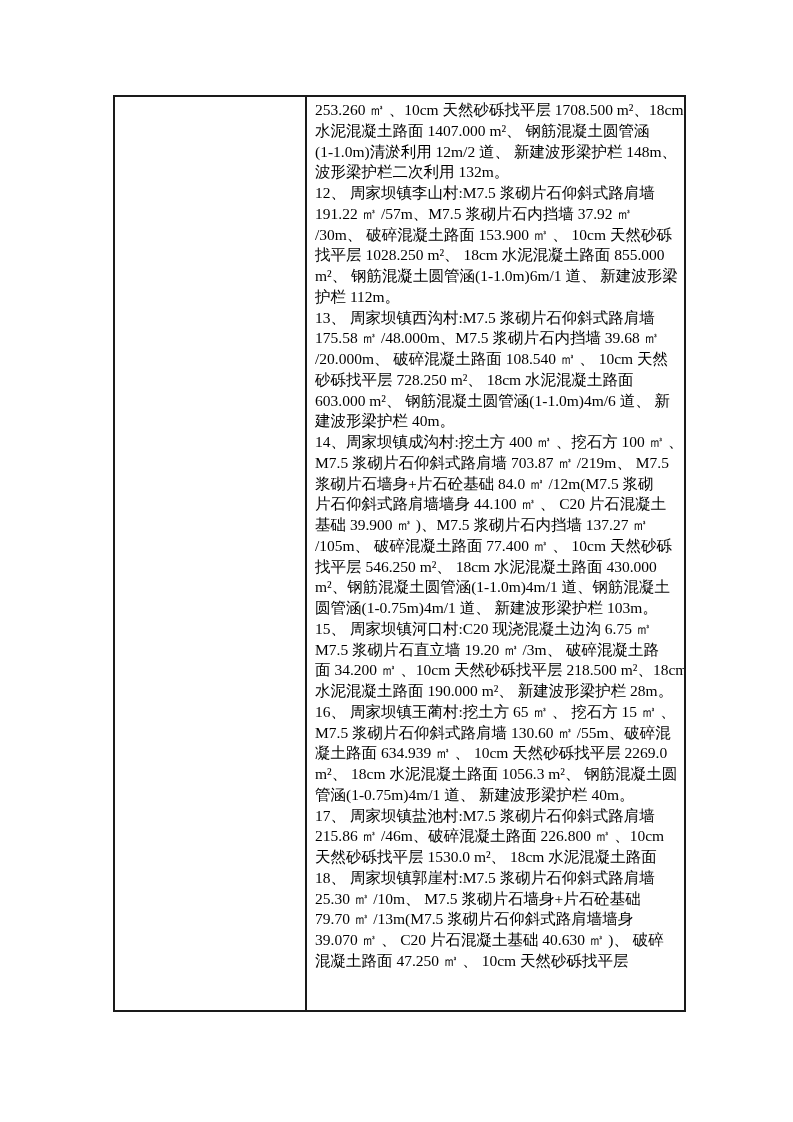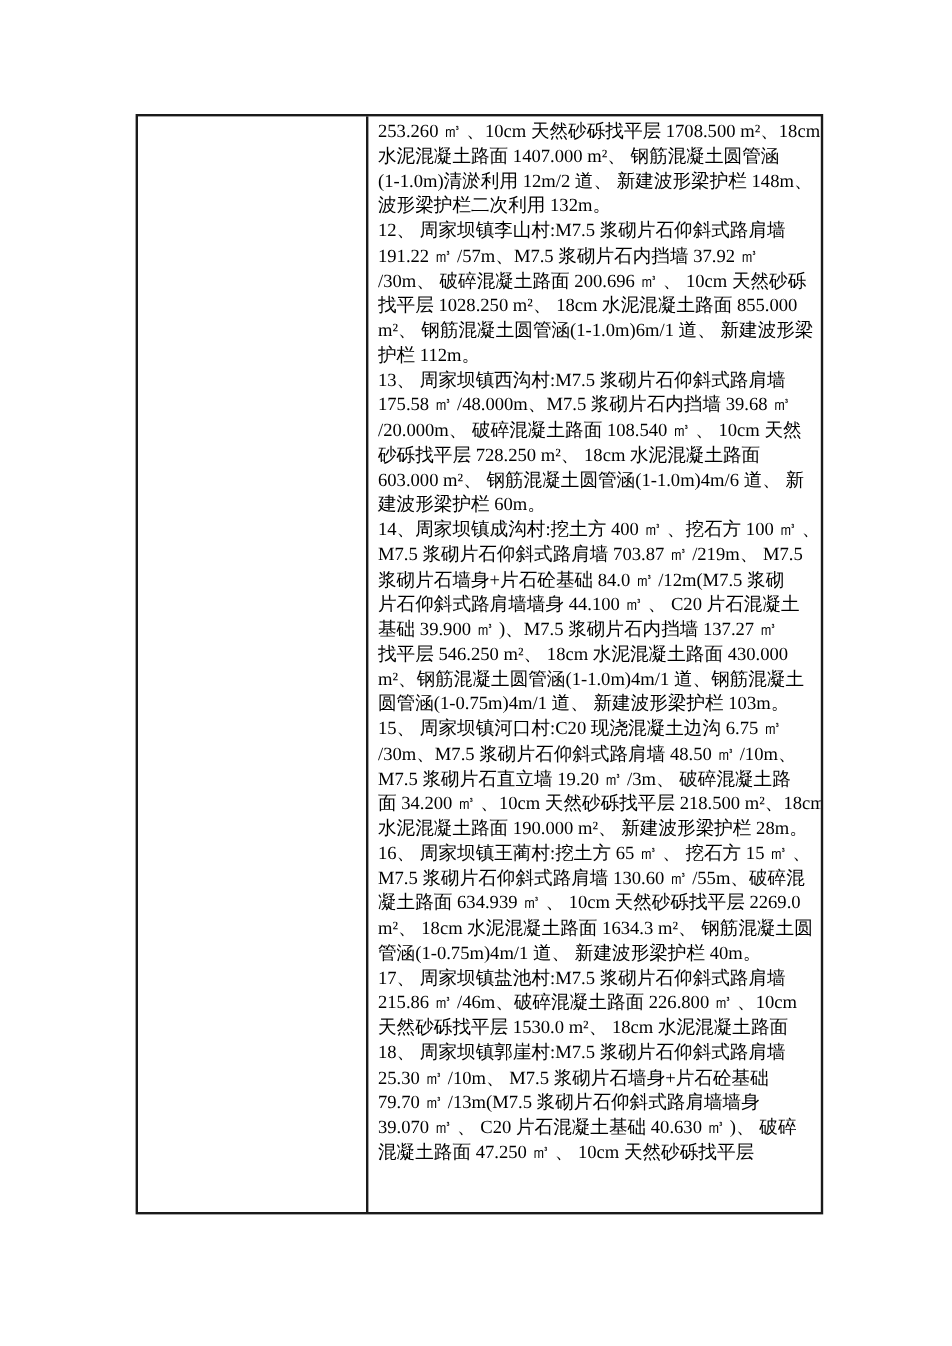--- a/index.html
+++ b/index.html
@@ -49,47 +49,47 @@
   <div class="doc-table">
     <div class="cell cell-left"></div>
     <div class="cell cell-right">
       <div id="lines-container">
           <div class="text-line">253.260 ㎥ 、10cm 天然砂砾找平层 1708.500 m²、18cm</div>
           <div class="text-line">水泥混凝土路面 1407.000 m²、 钢筋混凝土圆管涵</div>
           <div class="text-line">(1-1.0m)清淤利用 12m/2 道、 新建波形梁护栏 148m、</div>
           <div class="text-line">波形梁护栏二次利用 132m。</div>
           <div class="text-line">12、 周家坝镇李山村:M7.5 浆砌片石仰斜式路肩墙</div>
           <div class="text-line">191.22 ㎥ /57m、M7.5 浆砌片石内挡墙 37.92 ㎥</div>
-          <div class="text-line">/30m、 破碎混凝土路面 200.696 ㎥ 、 10cm 天然砂砾</div>
+          <div class="text-line">/30m、 破碎混凝土路面 153.900 ㎥ 、 10cm 天然砂砾</div>
           <div class="text-line">找平层 1028.250 m²、 18cm 水泥混凝土路面 855.000</div>
           <div class="text-line">m²、 钢筋混凝土圆管涵(1-1.0m)6m/1 道、 新建波形梁</div>
           <div class="text-line">护栏 112m。</div>
           <div class="text-line">13、 周家坝镇西沟村:M7.5 浆砌片石仰斜式路肩墙</div>
           <div class="text-line">175.58 ㎥ /48.000m、M7.5 浆砌片石内挡墙 39.68 ㎥</div>
           <div class="text-line">/20.000m、 破碎混凝土路面 108.540 ㎥ 、 10cm 天然</div>
           <div class="text-line">砂砾找平层 728.250 m²、 18cm 水泥混凝土路面</div>
           <div class="text-line">603.000 m²、 钢筋混凝土圆管涵(1-1.0m)4m/6 道、 新</div>
-          <div class="text-line">建波形梁护栏 60m。</div>
+          <div class="text-line">建波形梁护栏 40m。</div>
           <div class="text-line">14、周家坝镇成沟村:挖土方 400 ㎥ 、挖石方 100 ㎥ 、</div>
           <div class="text-line">M7.5 浆砌片石仰斜式路肩墙 703.87 ㎥ /219m、 M7.5</div>
           <div class="text-line">浆砌片石墙身+片石砼基础 84.0 ㎥ /12m(M7.5 浆砌</div>
           <div class="text-line">片石仰斜式路肩墙墙身 44.100 ㎥ 、 C20 片石混凝土</div>
           <div class="text-line">基础 39.900 ㎥ )、M7.5 浆砌片石内挡墙 137.27 ㎥</div>
+          <div class="text-line">/105m、 破碎混凝土路面 77.400 ㎥ 、 10cm 天然砂砾</div>
           <div class="text-line">找平层 546.250 m²、 18cm 水泥混凝土路面 430.000</div>
           <div class="text-line">m²、钢筋混凝土圆管涵(1-1.0m)4m/1 道、钢筋混凝土</div>
           <div class="text-line">圆管涵(1-0.75m)4m/1 道、 新建波形梁护栏 103m。</div>
           <div class="text-line">15、 周家坝镇河口村:C20 现浇混凝土边沟 6.75 ㎥</div>
-          <div class="text-line">/30m、M7.5 浆砌片石仰斜式路肩墙 48.50 ㎥ /10m、</div>
           <div class="text-line">M7.5 浆砌片石直立墙 19.20 ㎥ /3m、 破碎混凝土路</div>
           <div class="text-line">面 34.200 ㎥ 、10cm 天然砂砾找平层 218.500 m²、18cm</div>
           <div class="text-line">水泥混凝土路面 190.000 m²、 新建波形梁护栏 28m。</div>
           <div class="text-line">16、 周家坝镇王蔺村:挖土方 65 ㎥ 、 挖石方 15 ㎥ 、</div>
           <div class="text-line">M7.5 浆砌片石仰斜式路肩墙 130.60 ㎥ /55m、破碎混</div>
           <div class="text-line">凝土路面 634.939 ㎥ 、 10cm 天然砂砾找平层 2269.0</div>
-          <div class="text-line">m²、 18cm 水泥混凝土路面 1634.3 m²、 钢筋混凝土圆</div>
+          <div class="text-line">m²、 18cm 水泥混凝土路面 1056.3 m²、 钢筋混凝土圆</div>
           <div class="text-line">管涵(1-0.75m)4m/1 道、 新建波形梁护栏 40m。</div>
           <div class="text-line">17、 周家坝镇盐池村:M7.5 浆砌片石仰斜式路肩墙</div>
           <div class="text-line">215.86 ㎥ /46m、破碎混凝土路面 226.800 ㎥ 、10cm</div>
           <div class="text-line">天然砂砾找平层 1530.0 m²、 18cm 水泥混凝土路面</div>
           <div class="text-line">18、 周家坝镇郭崖村:M7.5 浆砌片石仰斜式路肩墙</div>
           <div class="text-line">25.30 ㎥ /10m、 M7.5 浆砌片石墙身+片石砼基础</div>
           <div class="text-line">79.70 ㎥ /13m(M7.5 浆砌片石仰斜式路肩墙墙身</div>
           <div class="text-line">39.070 ㎥ 、 C20 片石混凝土基础 40.630 ㎥ )、 破碎</div>
           <div class="text-line">混凝土路面 47.250 ㎥ 、 10cm 天然砂砾找平层</div>
         </div>

